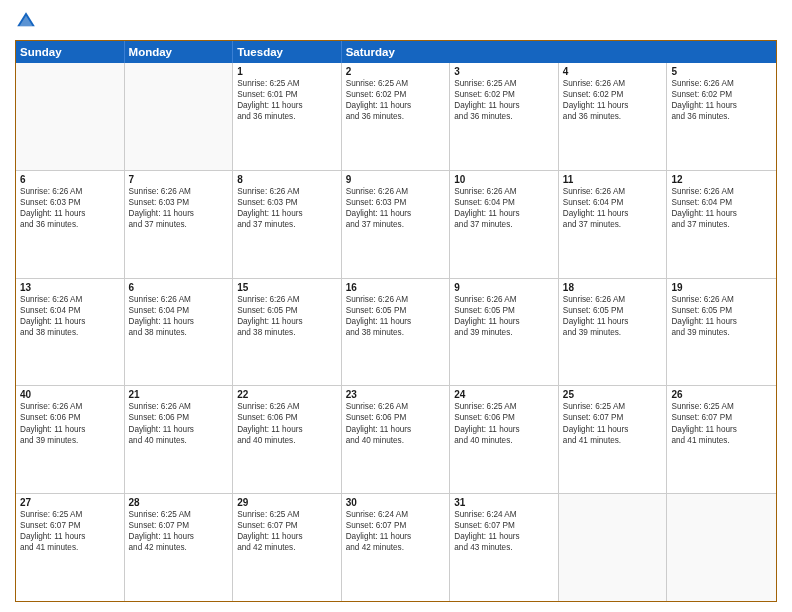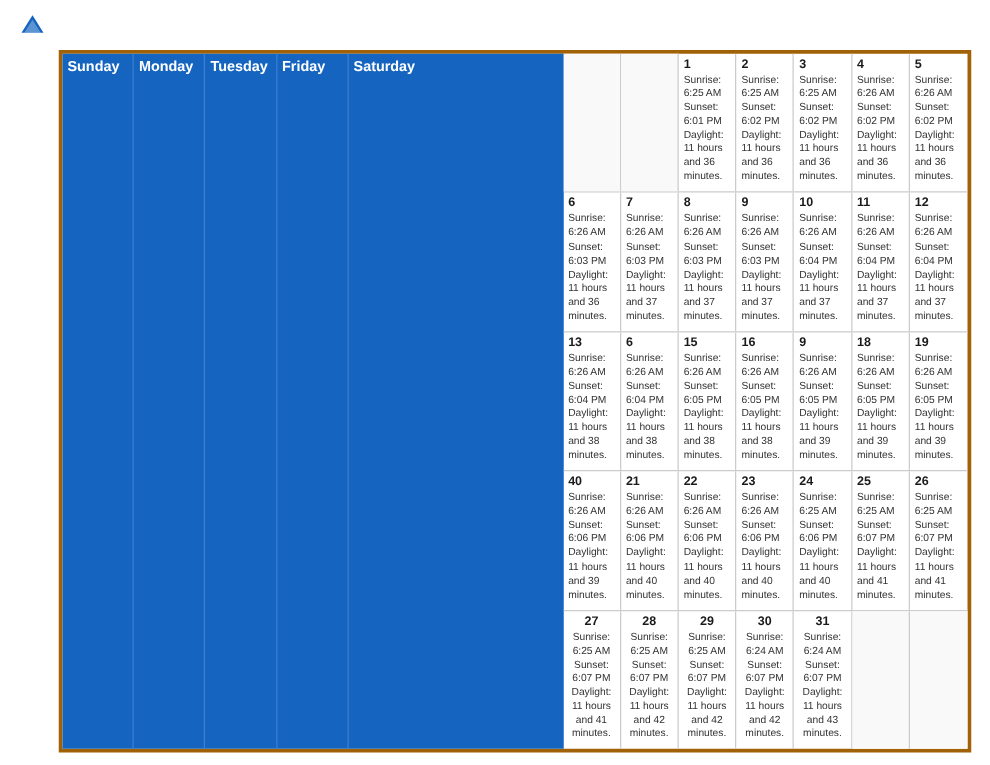--- a/index.html
+++ b/index.html
@@ -54,25 +54,24 @@
       font-size: 32px;
       font-weight: bold;
       color: #1a1a1a;
       line-height: 1.1;
     }
     .subtitle {
       font-size: 14px;
       color: #444;
     }
     .calendar {
-      border: 3px solid #a16207;
+      border: 1px solid #a16207;
       flex: 1;
       display: flex;
-      flex-direction: row;
-      margin-left: 32px;
+      flex-direction: column;
     }
     .cal-header-row {
       display: grid;
       grid-template-columns: repeat(7, 1fr);
       background: #1565c0;
     }
     .cal-header-cell {
       color: #fff;
       font-size: 11.5px;
       font-weight: bold;
@@ -85,21 +84,21 @@
       flex: 1;
       display: flex;
       flex-direction: column;
     }
     .cal-row {
       display: grid;
       grid-template-columns: repeat(7, 1fr);
       flex: 1;
       border-bottom: 1px solid #ccc;
     }
-    .cal-row:last-child { border-bottom: none; text-align: center; }
+    .cal-row:last-child { border-bottom: none; }
     .cal-cell {
       border-right: 1px solid #ccc;
       padding: 3px 4px;
       font-size: 8.5px;
       color: #333;
       min-height: 0;
     }
     .cal-cell:last-child { border-right: none; }
     .cal-cell.empty { background: #f9f9f9; }
     .day-num {
@@ -133,21 +132,20 @@
       <div class="month-title"></div>
       <div class="subtitle"></div>
     </div>
   </div>
 
   <div class="calendar">
     <div class="cal-header-row">
     <div class="cal-header-cell">Sunday</div>
         <div class="cal-header-cell">Monday</div>
         <div class="cal-header-cell">Tuesday</div>
-        <div class="cal-header-cell">Friday</div>
         <div class="cal-header-cell">Saturday</div>
       </div>
     <div class="cal-body">
     <div class="cal-row">
           <div class="cal-cell empty"></div>
           <div class="cal-cell empty"></div>
           <div class="cal-cell">
             <div class="day-num">1</div>
             <div class="cell-line">Sunrise: 6:25 AM</div>
             <div class="cell-line">Sunset: 6:01 PM</div>

